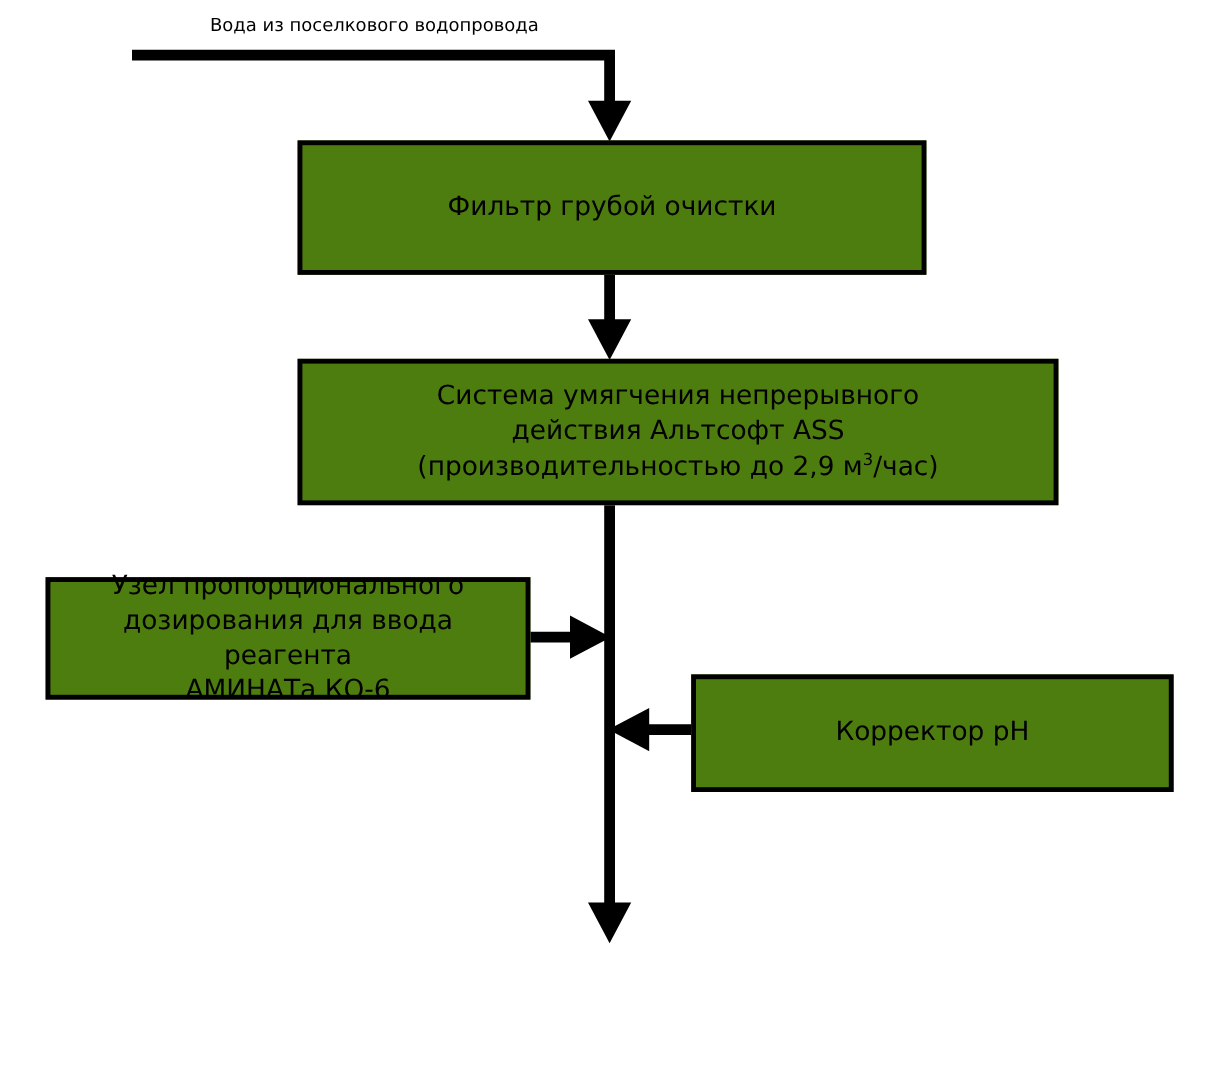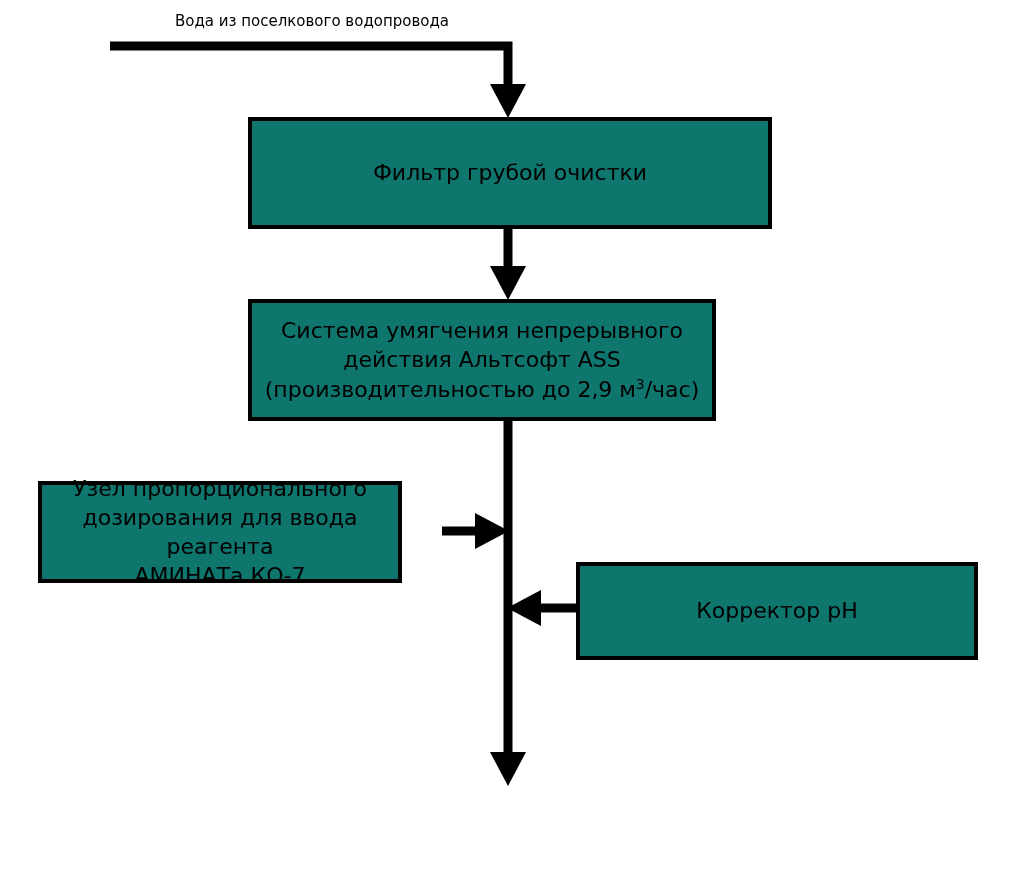--- a/index.html
+++ b/index.html
@@ -22,21 +22,21 @@
     left: 0;
     top: 0;
     width: 1024px;
     height: 890px;
     pointer-events: none;
   }
   .node {
     position: absolute;
     box-sizing: border-box;
     border: 4px solid #000000;
-    background: #0f766e;
+    background: #4d7c0f;
     display: flex;
     align-items: center;
     justify-content: center;
     text-align: center;
     color: #000000;
     font-size: 22px;
     line-height: 1.32;
     padding: 2px 10px;
   }
   .node .lines-wrap {
@@ -51,22 +51,22 @@
     text-align: center;
   }
   sup {
     font-size: 0.62em;
     vertical-align: super;
     line-height: 0;
   }
 
   
   #node-coarse-filter   { left: 248px; top: 117px; width: 524px; height: 112px; }
-  #node-softening       { left: 248px; top: 299px; width: 468px; height: 122px; }
-  #node-dosing-unit     { left: 38px;  top: 481px; width: 364px; height: 102px; text-align: center; }
+  #node-softening       { left: 248px; top: 299px; width: 634px; height: 122px; }
+  #node-dosing-unit     { left: 38px;  top: 481px; width: 404px; height: 102px; text-align: center; }
   #node-ph-corrector    { left: 576px; top: 562px; width: 402px; height: 98px; }
 
   
   #label-source  { left: 110px; top: 12px; width: 404px; }
   #label-output  { left: 308px; top: 786px; width: 404px; }
 </style>
 </head>
 <body>
 
 <div id="canvas">
@@ -118,21 +118,21 @@
       <div>
         <span>(производительностью до 2,9 м</span><sup>3</sup><span>/час)</span>
       </div>
     </div>
   </div>
 
   <div class="node" id="node-dosing-unit">
     <div class="lines-wrap">
       <div>Узел пропорционального</div>
       <div>дозирования для ввода  реагента</div>
-      <div>АМИНАТа КО-7</div>
+      <div>АМИНАТа КО-6</div>
     </div>
   </div>
 
   <div class="node" id="node-ph-corrector">
     <div class="lines-wrap">
       <div>Корректор рН</div>
     </div>
   </div>
 
 </div>

